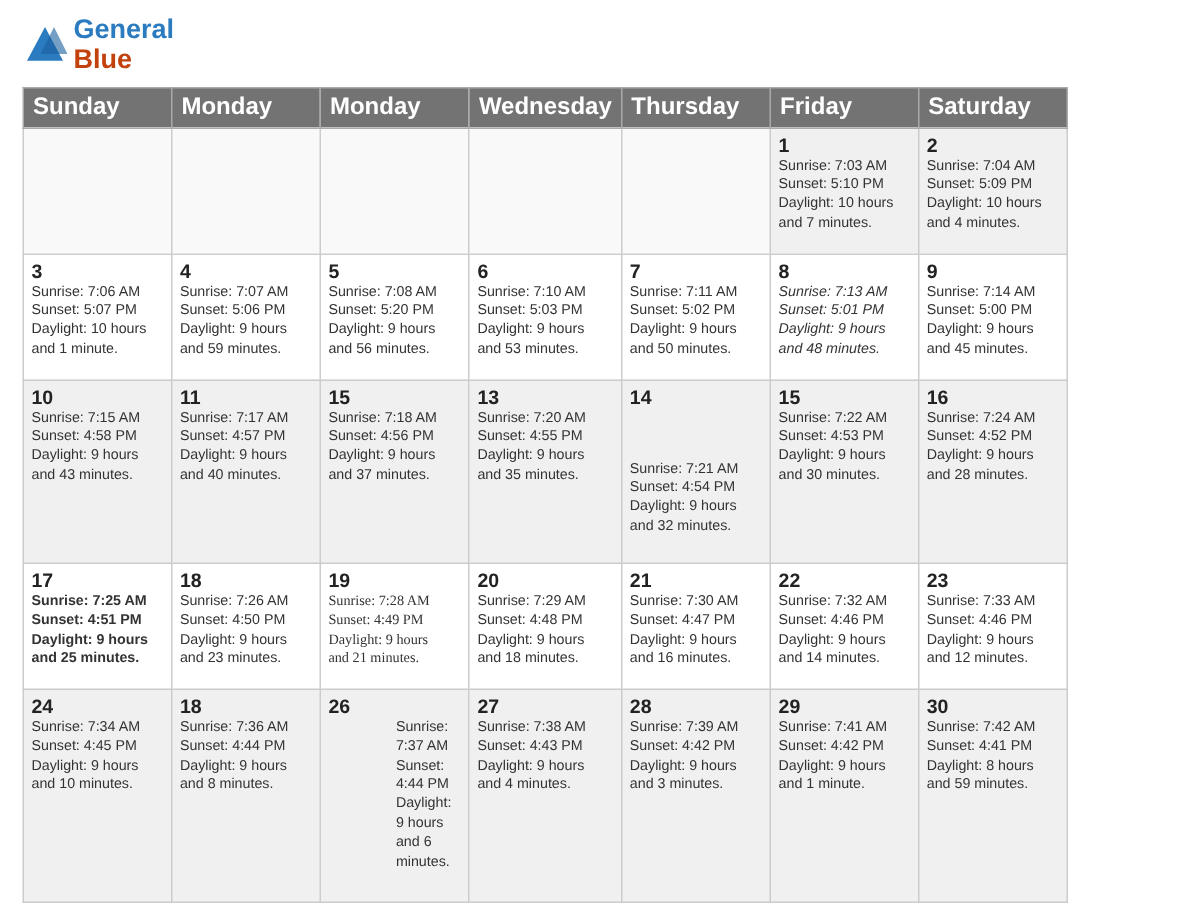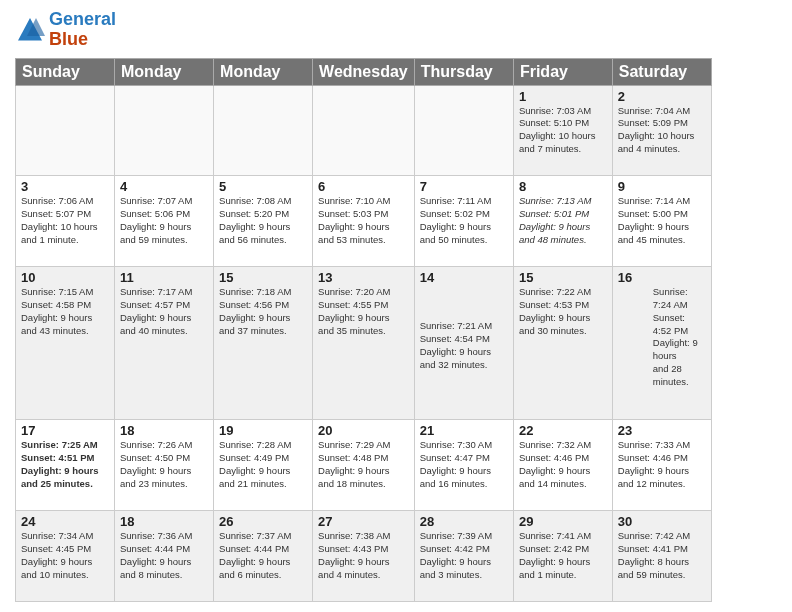--- a/index.html
+++ b/index.html
@@ -242,21 +242,21 @@
           </td>
           <td class="shaded">
             <span class="day-number">15</span>
             <div class="day-info" style="white-space: pre-line;">Sunrise: 7:22 AM
 Sunset: 4:53 PM
 Daylight: 9 hours
 and 30 minutes.</div>
           </td>
           <td class="shaded">
             <span class="day-number">16</span>
-            <div class="day-info" style="white-space: pre-line; margin-left: 35px;">Sunrise: 7:24 AM
+            <div class="day-info" style="white-space: pre-line;">Sunrise: 7:24 AM
 Sunset: 4:52 PM
 Daylight: 9 hours
 and 28 minutes.</div>
           </td>
         </tr>
         <tr>
           <td>
             <span class="day-number">17</span>
             <div class="day-info" style="white-space: pre-line; font-weight: bold;">Sunrise: 7:25 AM
 Sunset: 4:51 PM
@@ -265,21 +265,21 @@
           </td>
           <td>
             <span class="day-number">18</span>
             <div class="day-info" style="white-space: pre-line;">Sunrise: 7:26 AM
 Sunset: 4:50 PM
 Daylight: 9 hours
 and 23 minutes.</div>
           </td>
           <td>
             <span class="day-number">19</span>
-            <div class="day-info" style="white-space: pre-line;">Sunrise: 7:28 AM
+            <div class="day-info" style="white-space: pre-line; font-family: Liberation Serif, serif;">Sunrise: 7:28 AM
 Sunset: 4:49 PM
 Daylight: 9 hours
 and 21 minutes.</div>
           </td>
           <td>
             <span class="day-number">20</span>
             <div class="day-info" style="white-space: pre-line;">Sunrise: 7:29 AM
 Sunset: 4:48 PM
 Daylight: 9 hours
 and 18 minutes.</div>
@@ -316,21 +316,21 @@
           </td>
           <td class="shaded">
             <span class="day-number">18</span>
             <div class="day-info" style="white-space: pre-line;">Sunrise: 7:36 AM
 Sunset: 4:44 PM
 Daylight: 9 hours
 and 8 minutes.</div>
           </td>
           <td class="shaded">
             <span class="day-number">26</span>
-            <div class="day-info" style="white-space: pre-line;">Sunrise: 7:37 AM
+            <div class="day-info" style="white-space: pre-line; margin-left: 45px;">Sunrise: 7:37 AM
 Sunset: 4:44 PM
 Daylight: 9 hours
 and 6 minutes.</div>
           </td>
           <td class="shaded">
             <span class="day-number">27</span>
             <div class="day-info" style="white-space: pre-line;">Sunrise: 7:38 AM
 Sunset: 4:43 PM
 Daylight: 9 hours
 and 4 minutes.</div>
@@ -338,21 +338,21 @@
           <td class="shaded">
             <span class="day-number">28</span>
             <div class="day-info" style="white-space: pre-line;">Sunrise: 7:39 AM
 Sunset: 4:42 PM
 Daylight: 9 hours
 and 3 minutes.</div>
           </td>
           <td class="shaded">
             <span class="day-number">29</span>
             <div class="day-info" style="white-space: pre-line;">Sunrise: 7:41 AM
-Sunset: 2:42 PM
+Sunset: 4:42 PM
 Daylight: 9 hours
 and 1 minute.</div>
           </td>
           <td class="shaded">
             <span class="day-number">30</span>
             <div class="day-info" style="white-space: pre-line;">Sunrise: 7:42 AM
 Sunset: 4:41 PM
 Daylight: 8 hours
 and 59 minutes.</div>
           </td>

